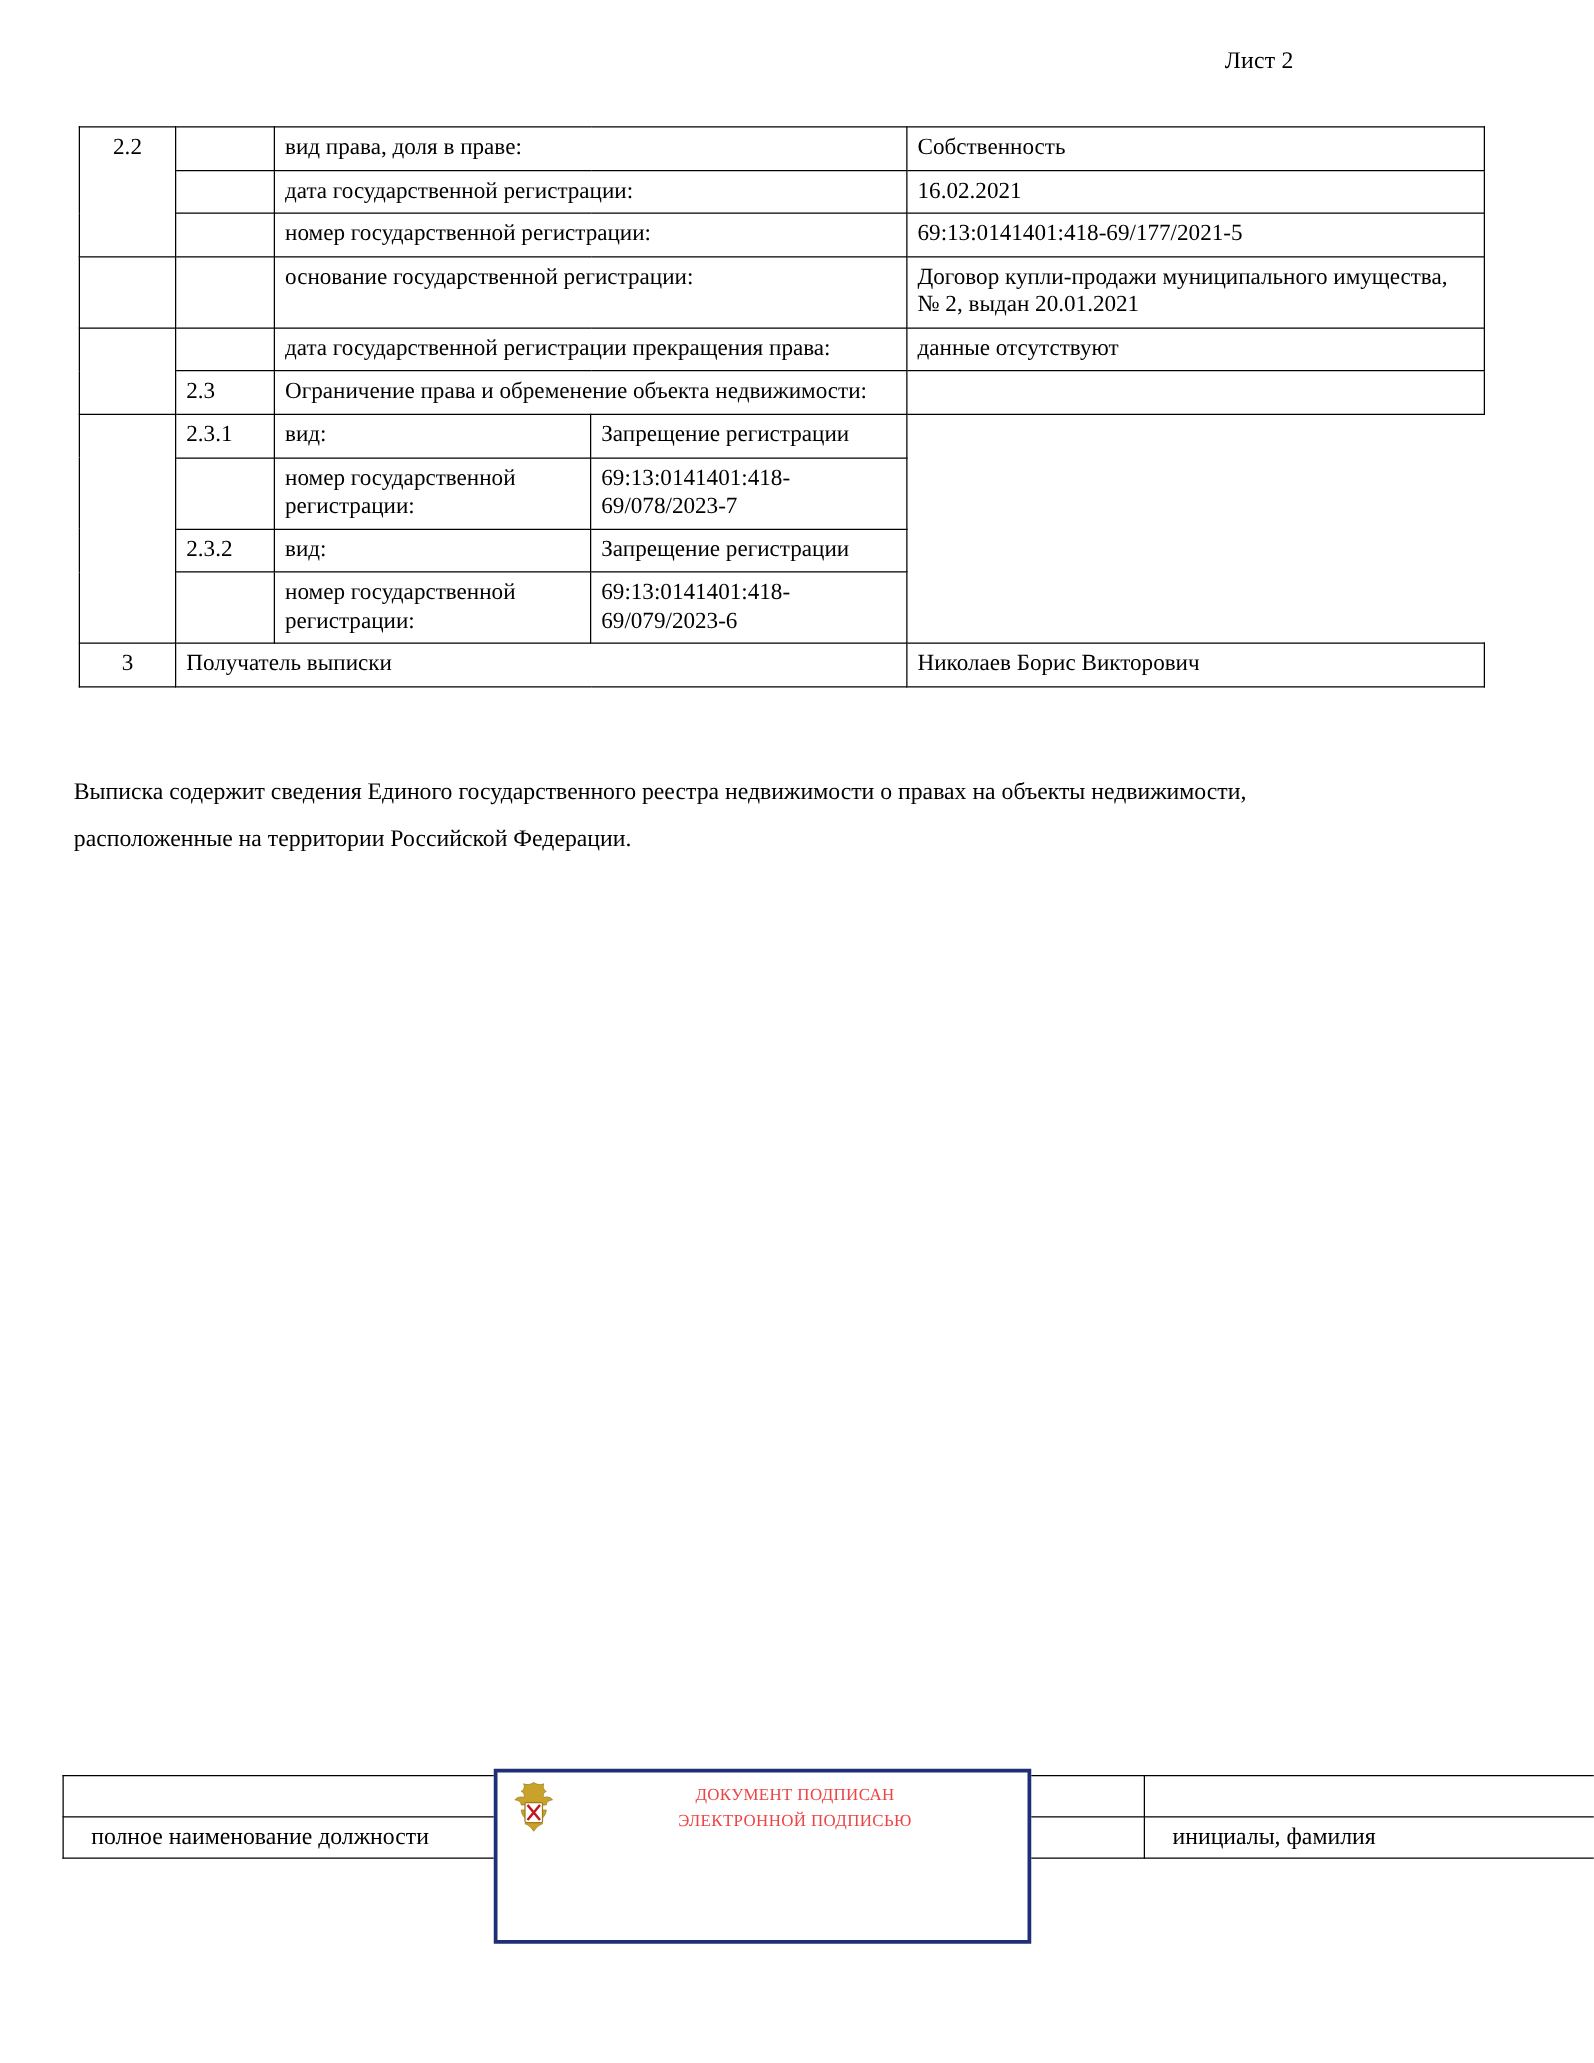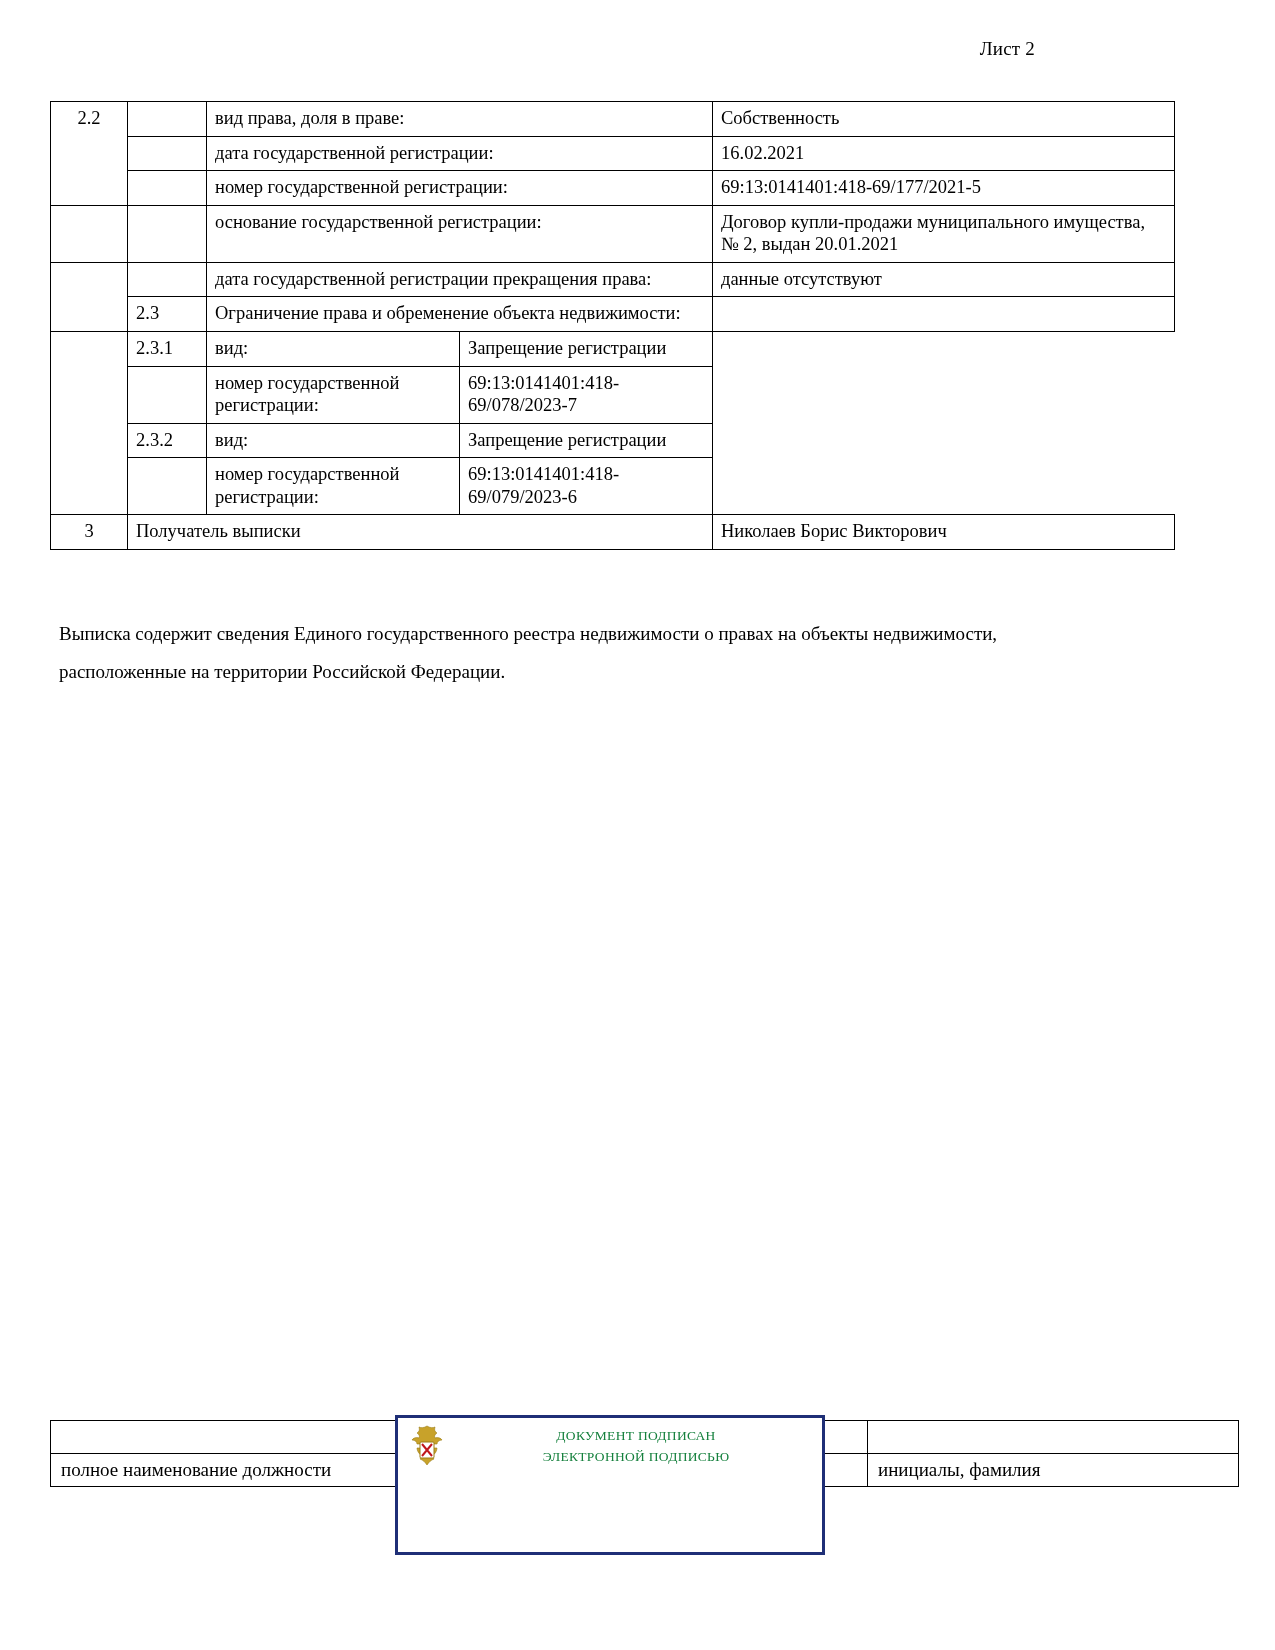--- a/index.html
+++ b/index.html
@@ -26,21 +26,21 @@
     top: 38px;
     right: 97px;
     font-size: 19px;
     letter-spacing: 0.2px;
   }
 
   
   table.reg-table {
     position: absolute;
     top: 101px;
-    left: 50px;
+    left: 63px;
     width: 1125px;
     border-collapse: collapse;
     table-layout: fixed;
     font-size: 18.5px;
   }
   table.reg-table td {
     border: 1px solid #000;
     padding: 5px 8px 6px 8px;
     vertical-align: top;
     line-height: 1.22;
@@ -83,38 +83,38 @@
   }
   table.sig-table {
     border-collapse: collapse;
     table-layout: fixed;
     width: 1125px;
     font-size: 19px;
   }
   table.sig-table td {
     border: 1px solid #000;
     height: 28px;
-    padding: 2px 10px;
+    padding: 2px 22px;
     vertical-align: middle;
   }
   .sig-col-1 { width: 345px; }
   .sig-col-2 { width: 430px; }
   .sig-col-3 { width: 350px; }
 
   .stamp {
     position: absolute;
     left: 345px;
     top: -5px;
     width: 430px;
     height: 140px;
     border: 3px solid #1f2f77;
     background: #ffffff;
     box-sizing: border-box;
     font-family: "Liberation Serif", "DejaVu Serif", serif;
-    color: #15803d;
+    color: #ef4444;
     padding: 4px 6px 4px 6px;
   }
   .stamp-top {
     display: flex;
     align-items: flex-start;
   }
   .emblem {
     width: 46px;
     height: 50px;
     flex: 0 0 46px;

